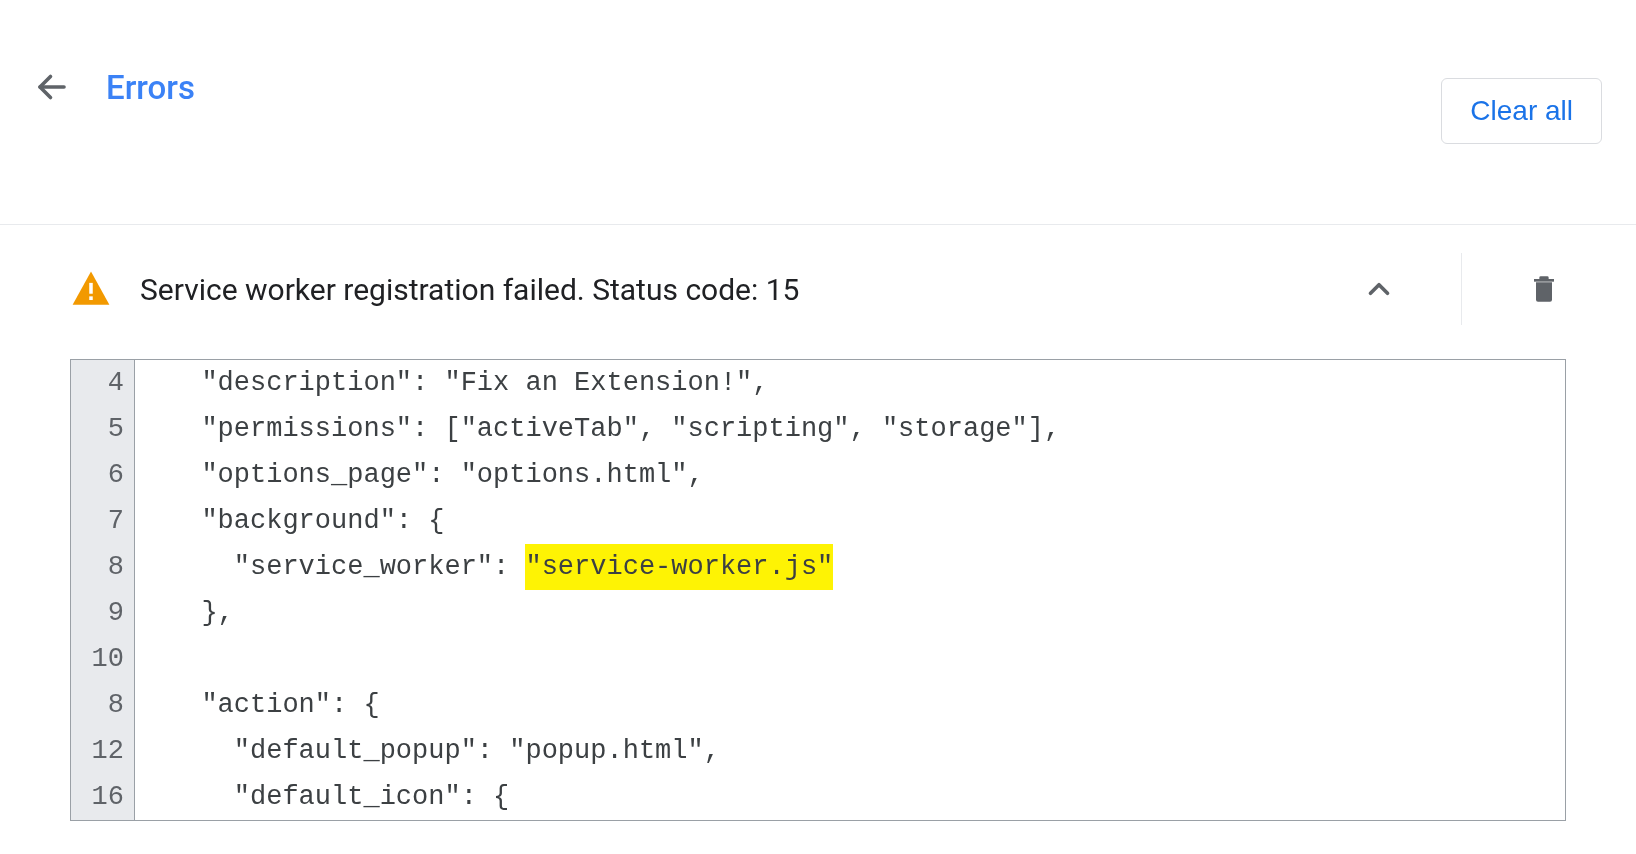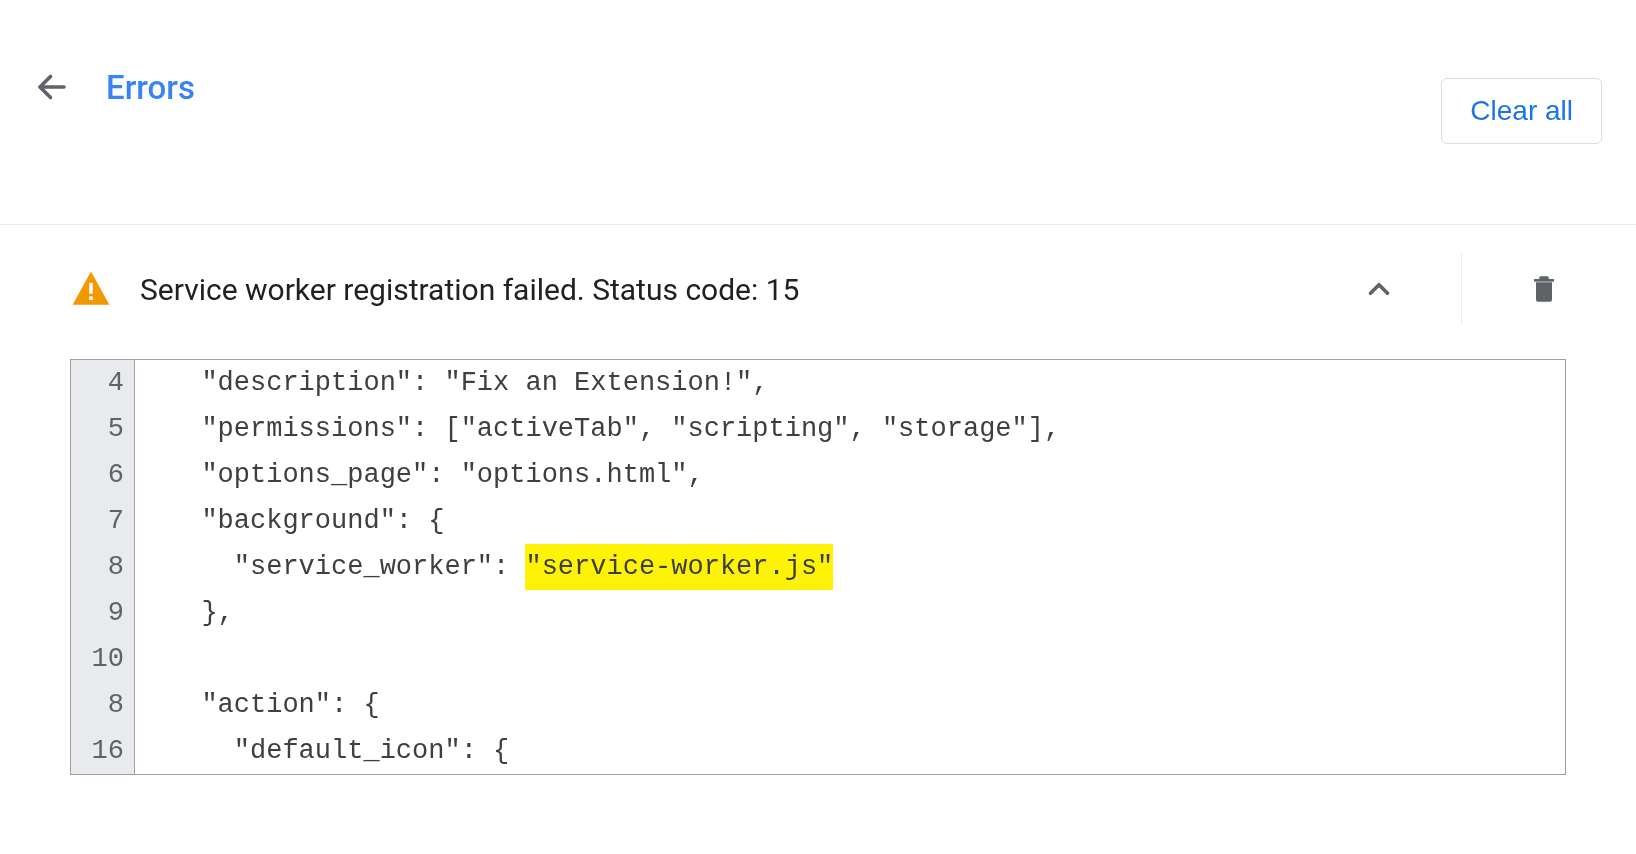--- a/index.html
+++ b/index.html
@@ -200,17 +200,21 @@
       </div>
       <div class="code-line">
         <div class="gutter">10</div>
         <div class="code-text"><span></span></div>
       </div>
       <div class="code-line">
         <div class="gutter">8</div>
         <div class="code-text"><span>  </span><span>"action": {</span></div>
       </div>
       <div class="code-line">
+        <div class="gutter">12</div>
+        <div class="code-text"><span>    </span><span>"default_popup": "popup.html",</span></div>
+      </div>
+      <div class="code-line">
         <div class="gutter">16</div>
         <div class="code-text"><span>    </span><span>"default_icon": {</span></div>
       </div>
     </div>
 </div>
 
 </body></html>

